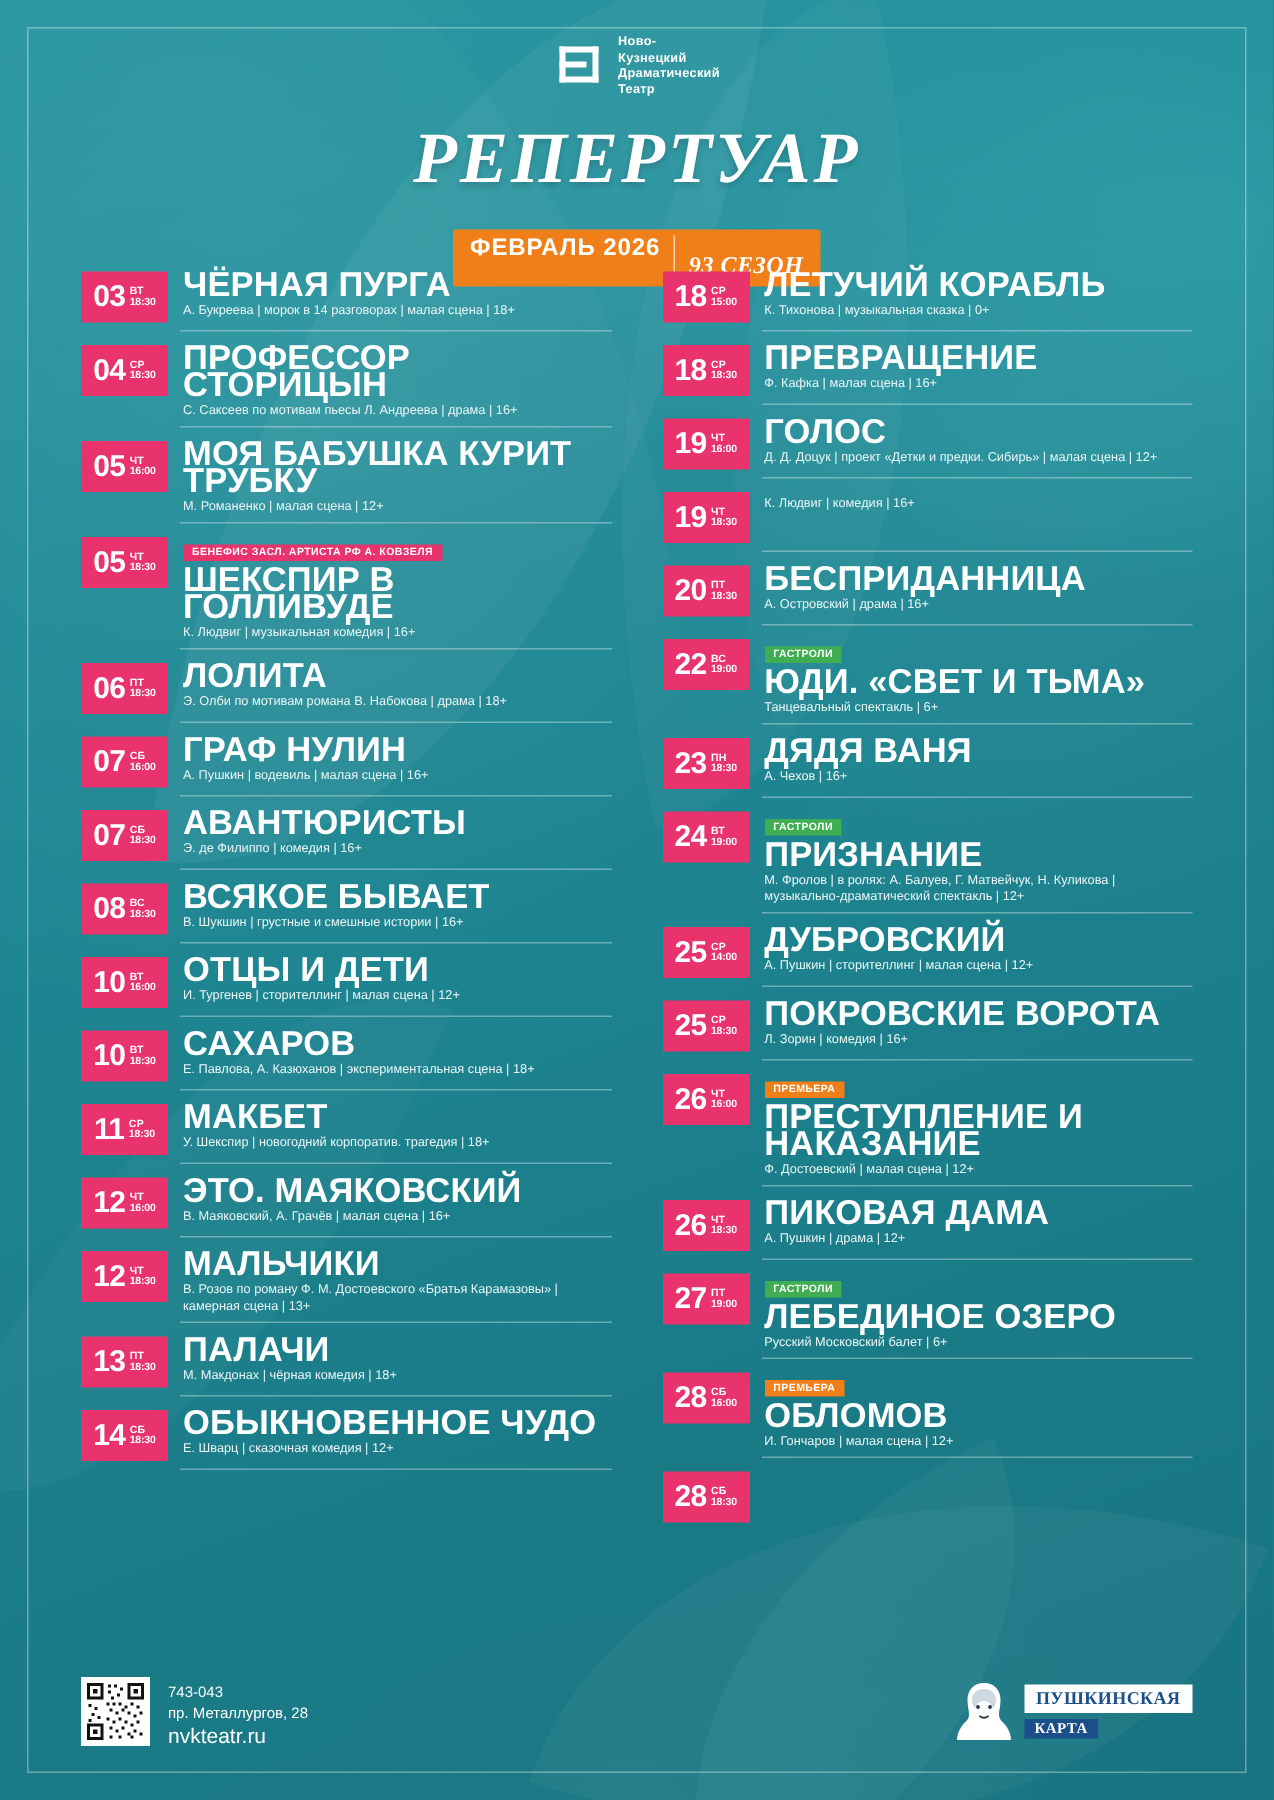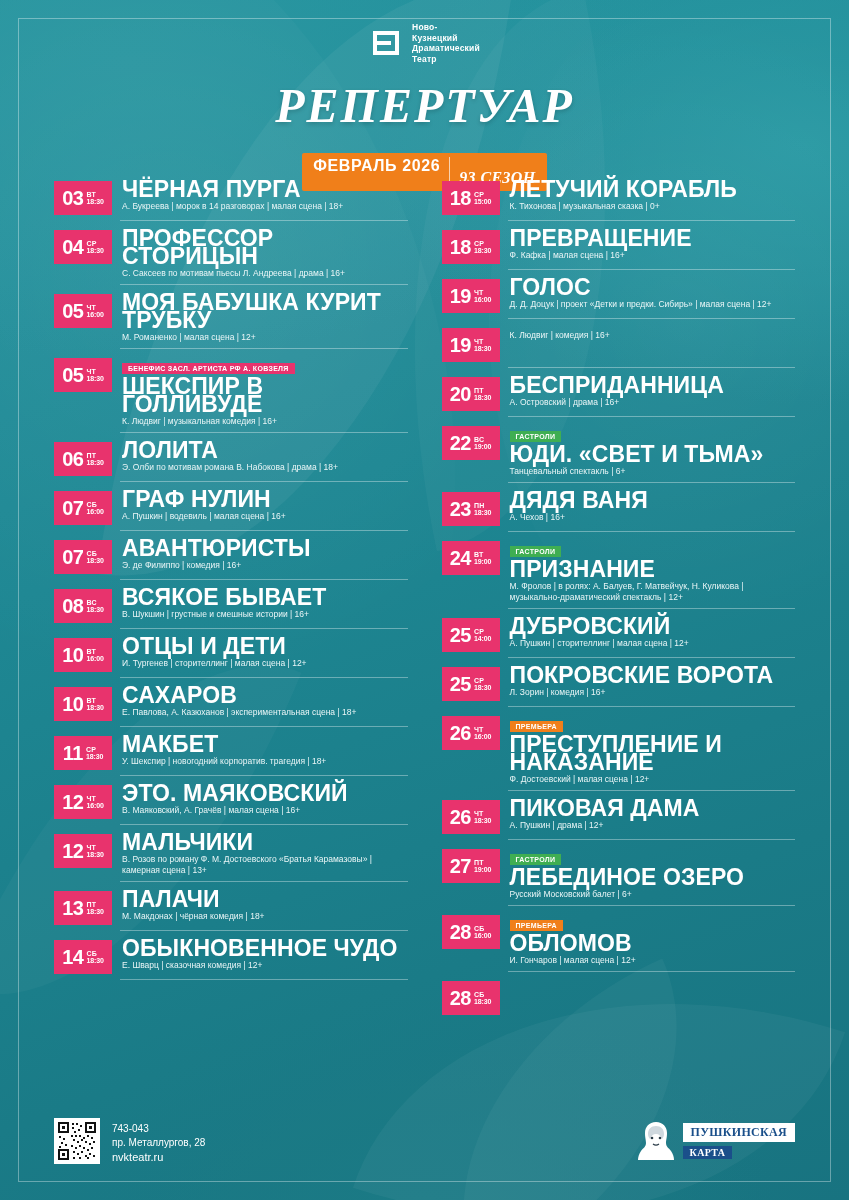--- a/index.html
+++ b/index.html
@@ -148,21 +148,21 @@
     position: absolute; left: 54px; right: 54px; bottom: 36px;
     display: flex; align-items: center; justify-content: space-between;
     z-index: 5;
   }
   .foot-left { display: flex; align-items: flex-end; gap: 12px; }
   .qr {
     width: 46px; height: 46px; background: #ffffff; padding: 3px;
   }
   .qr svg { display: block; }
   .contacts { color: #fff; font-size: 10px; line-height: 14px; }
-  .contacts .site { font-size: 11px; }
+  .contacts .site { font-size: 14px; }
 
   .pushkin {
     display: flex; align-items: center; gap: 7px;
   }
   .push-face {
     width: 40px; height: 44px; position: relative;
   }
   .push-card { text-align: left; }
   .push-1 {
     background: #ffffff; color: #1a4f8a; font-weight: bold; font-size: 12px;

